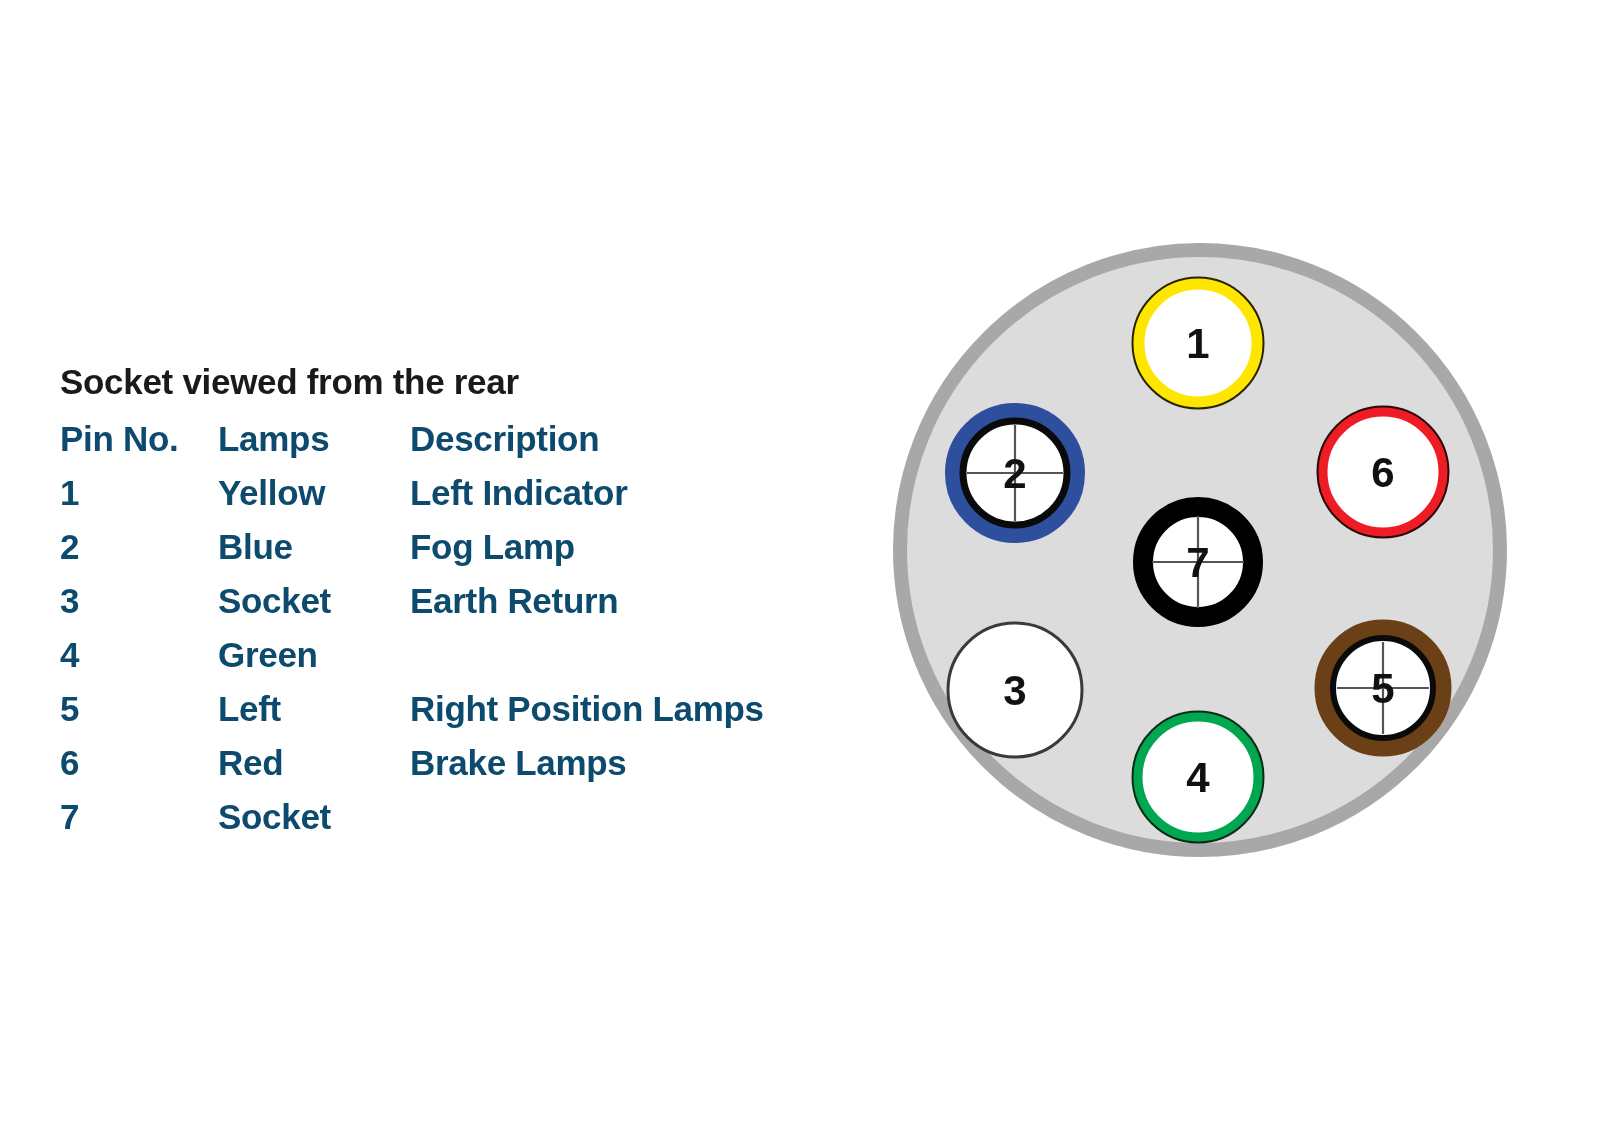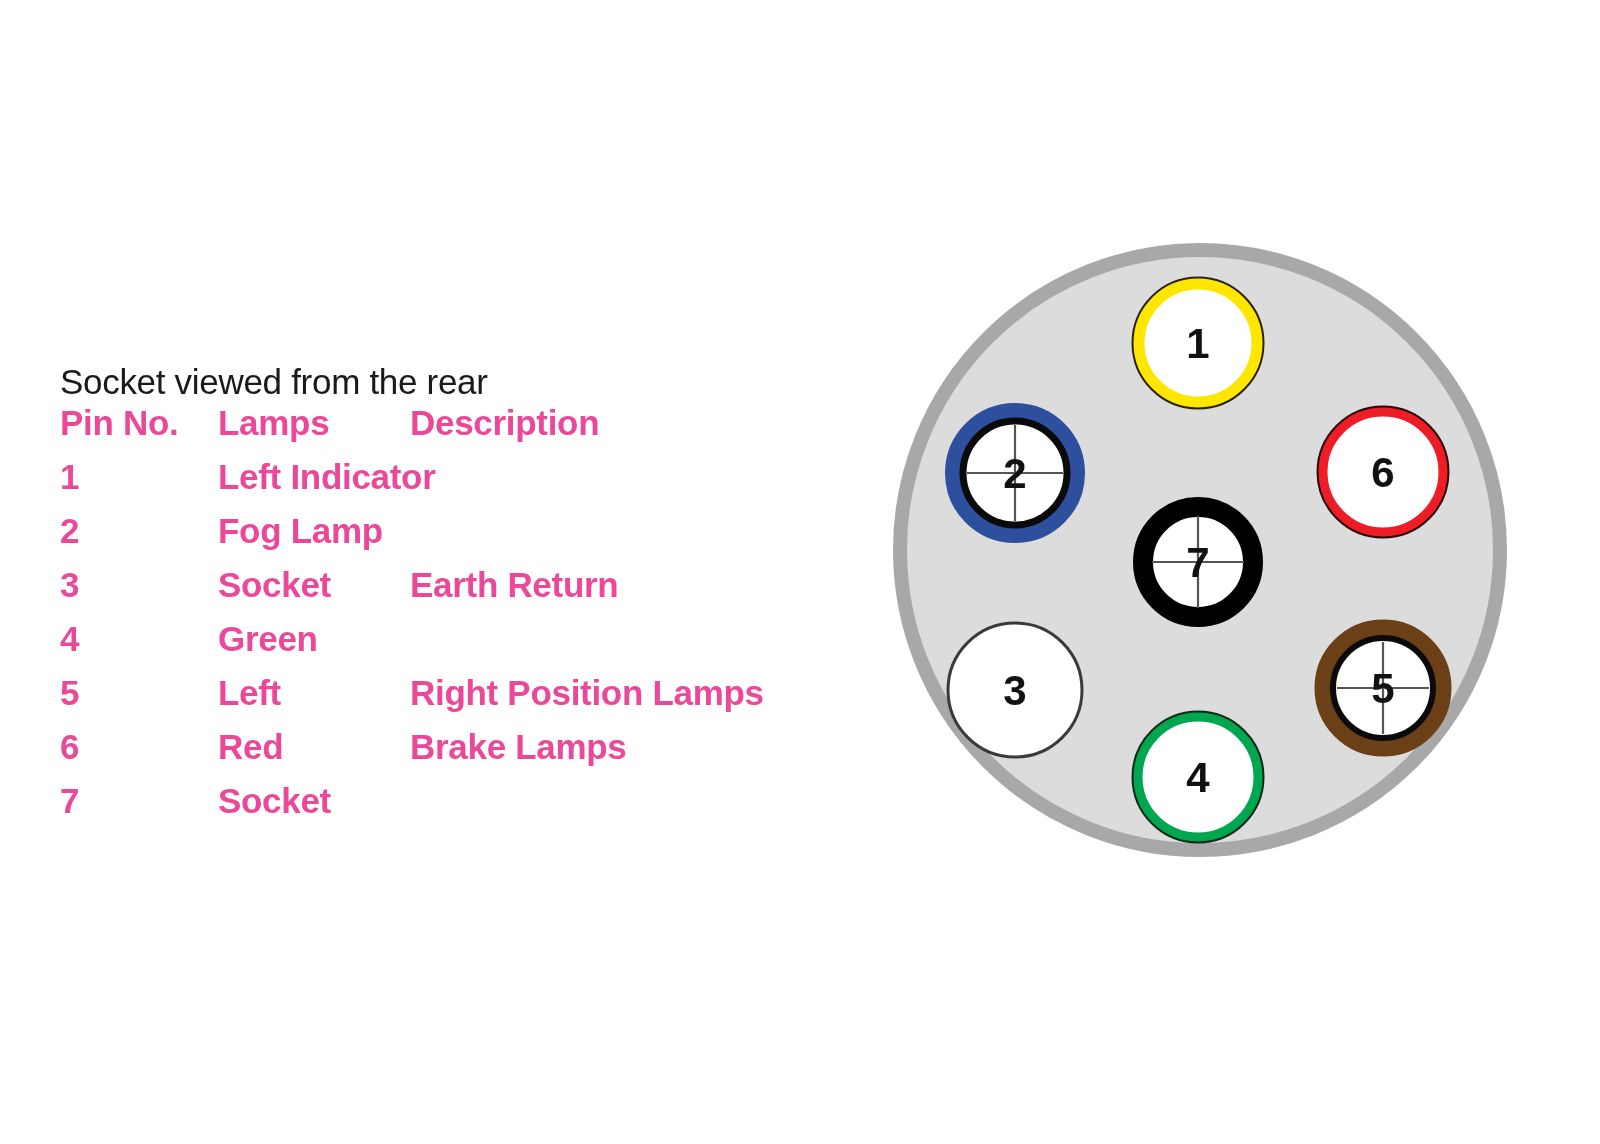--- a/index.html
+++ b/index.html
@@ -21,34 +21,34 @@
 
   
   #legend {
     position: absolute;
     left: 60px;
     top: 364px;
     width: 790px;
   }
   #legend-title {
     font-size: 35px;
-    font-weight: normal;
+    font-weight: bold;
     color: #1a1a1a;
     letter-spacing: -0.3px;
     line-height: 1.05;
     white-space: nowrap;
-    margin-bottom: 2px;
+    margin-bottom: 18px;
   }
   .legend-row {
     display: flex;
     align-items: baseline;
     height: 54px;
     font-size: 35px;
     font-weight: bold;
-    color: #ec4899;
+    color: #0c4a6e;
     letter-spacing: -0.3px;
     white-space: nowrap;
   }
   .col-pin   { width: 158px; flex: 0 0 158px; }
   .col-col   { width: 192px; flex: 0 0 192px; }
   .col-desc  { flex: 1 1 auto; }
 
   
   #socket-wrap {
     position: absolute;
@@ -69,25 +69,27 @@
     <div id="legend-title">Socket viewed from the rear</div>
 
     <div class="legend-row">
       <div class="col-pin">Pin No.</div>
       <div class="col-col">Lamps</div>
       <div class="col-desc">Description</div>
     </div>
 
     <div class="legend-row">
       <div class="col-pin">1</div>
+      <div class="col-col">Yellow</div>
       <div class="col-desc">Left Indicator</div>
     </div>
 
     <div class="legend-row">
       <div class="col-pin">2</div>
+      <div class="col-col">Blue</div>
       <div class="col-desc">Fog Lamp</div>
     </div>
 
     <div class="legend-row">
       <div class="col-pin">3</div>
       <div class="col-col">Socket</div>
       <div class="col-desc">Earth Return</div>
     </div>
 
     <div class="legend-row">

